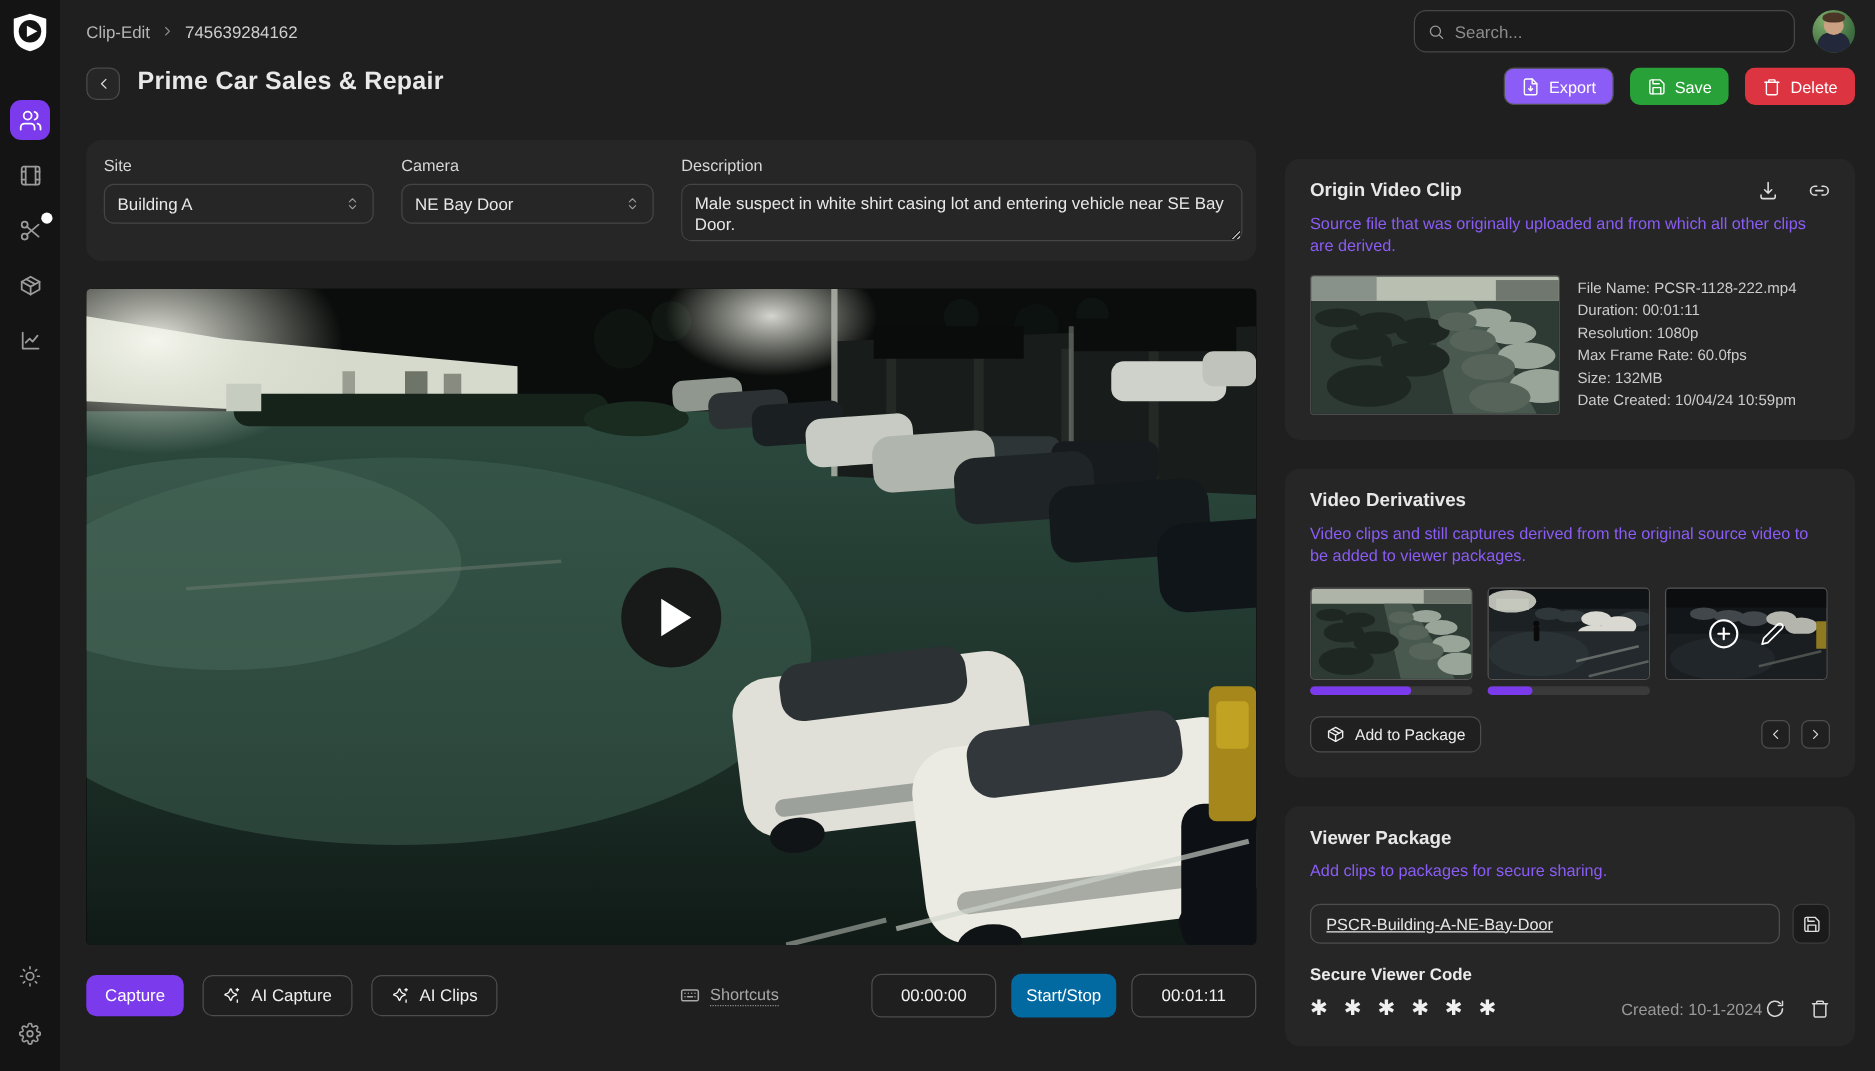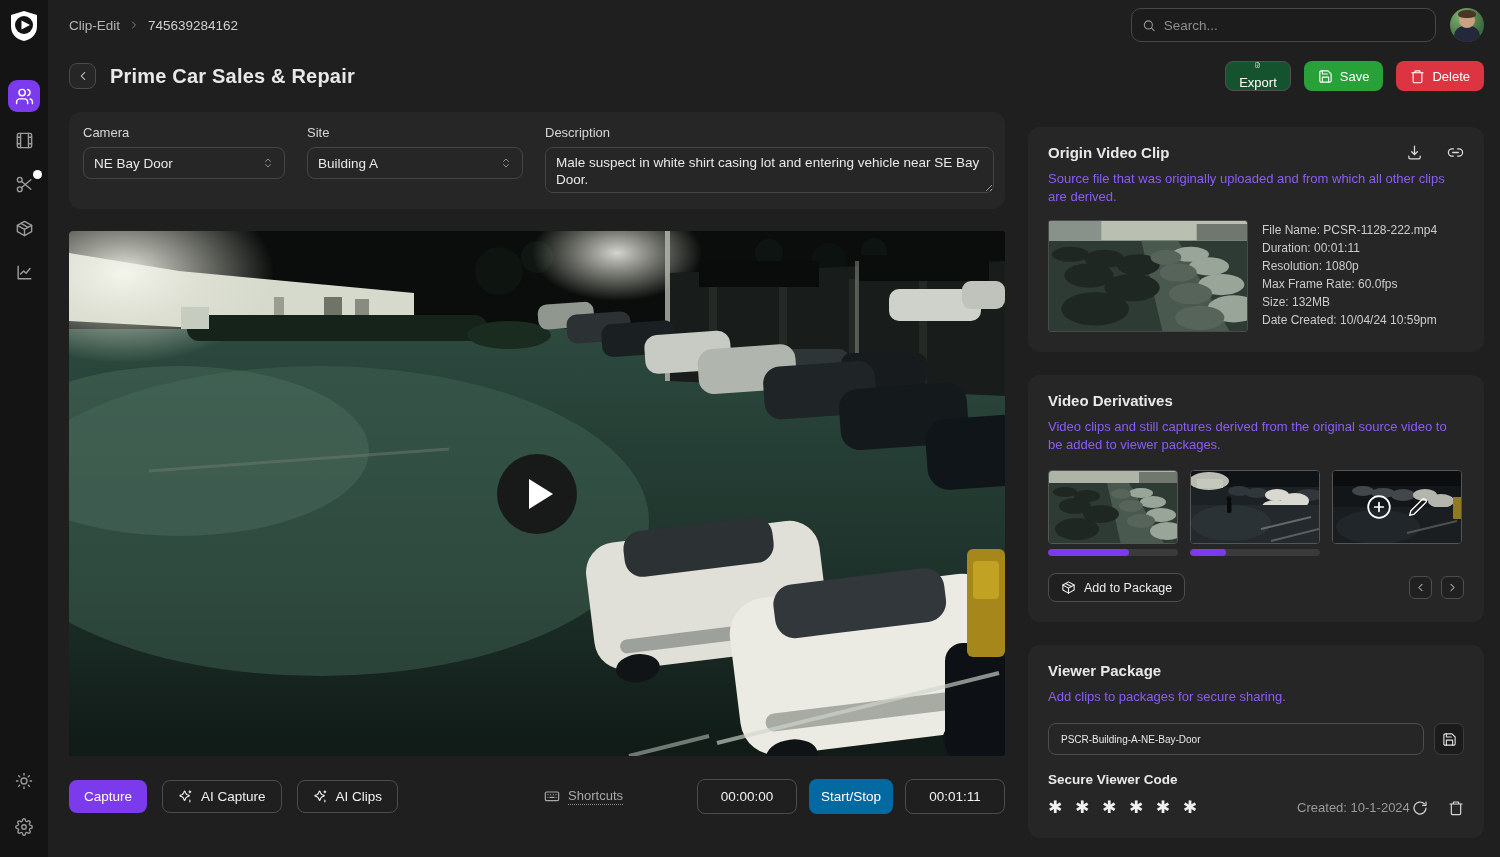--- a/index.html
+++ b/index.html
@@ -45,32 +45,32 @@
   }
   .search input::placeholder { color:#8d8d8d; }
   .avatar {
     width:34px; height:34px; border-radius:50%; overflow:hidden; position:relative; cursor:pointer;
     background:radial-gradient(circle at 30% 25%, #7fae6c, #3c6b3f 70%);
   }
   .avatar .head { position:absolute; left:9px; top:5px; width:16px; height:15px; border-radius:50%; background:#caa183; }
   .avatar .hair { position:absolute; left:8px; top:2px; width:18px; height:8px; border-radius:50% 50% 40% 40%; background:#4a3526; }
   .avatar .body { position:absolute; left:4px; top:18px; width:26px; height:16px; border-radius:10px 10px 0 0; background:#23283a; }
 
-  .titlerow { height:44px; display:flex; align-items:center; margin-top:4px; }
+  .titlerow { height:44px; display:flex; align-items:flex-start; margin-top:4px; }
   .back-btn {
     width:27px; height:26px; border:1px solid #4a4a4a; border-radius:8px; background:#262626;
     display:flex; align-items:center; justify-content:center; color:#dcdcdc; cursor:pointer;
   }
   .page-title { font-size:20px; font-weight:700; margin-left:14px; letter-spacing:.2px; }
   .actions { margin-left:auto; display:flex; gap:13px; }
   .btn {
     height:30px; border-radius:8px; display:flex; align-items:center; gap:7px; padding:0 13px;
     font-size:13px; color:#fff; cursor:pointer; border:1px solid transparent; font-weight:500;
   }
-  .btn-outline { background:#14532d; border-color:#505050;flex-direction:column; }
+  .btn-outline { background:#8b5cf6; border-color:#505050; }
   .btn-green { background:#28a138; }
   .btn-red { background:#dc3440; }
 
   .content { display:flex; gap:23px; margin-top:14px; }
   .left-col { width:936px; flex-shrink:0; }
   .right-col { width:456px; flex-shrink:0; margin-top:15px; display:flex; flex-direction:column; gap:23px; }
 
   
   .form-card {
     background:#262626; border-radius:12px; padding:13px 14px 16px; display:flex; gap:22px; height:97px;
@@ -139,21 +139,21 @@
   }
   .pager { margin-left:auto; display:flex; gap:9px; }
   .pager-btn {
     width:23px; height:23px; border:1px solid #4d4d4d; border-radius:6px; background:#202020; color:#dcdcdc;
     display:flex; align-items:center; justify-content:center; cursor:pointer;
   }
 
   .pkg-input-row { display:flex; gap:10px; margin-top:17px; align-items:center; }
   .pkg-input {
     flex:1; height:32px; border:1px solid #4d4d4d; border-radius:8px; background:#262626;
-    color:#e8e8e8; font-size:10px; padding:12px 12px; outline:none; font-family:inherit;
+    color:#e8e8e8; font-size:13px; padding:12px 12px; outline:none; font-family:inherit;text-decoration:underline;
   }
   .pkg-save { width:30px; height:32px; border-radius:7px; background:#1b1b1b; border:1px solid #3c3c3c; color:#e0e0e0; display:flex; align-items:center; justify-content:center; cursor:pointer; }
   .secure-label { font-size:13.5px; font-weight:600; margin-top:17px; color:#eaeaea; }
   .secure-row { display:flex; align-items:center; margin-top:10px; }
   .masked { font-size:17px; letter-spacing:4px; color:#f0f0f0; }
   .created { font-size:13px; color:#9a9a9a; margin-left:96px; }
   .secure-icons { margin-left:auto; display:flex; gap:20px; color:#d8d8d8; }
 </style>
 </head>
 <body>
@@ -277,34 +277,34 @@
       </div>
     </div>
   </div>
 
   <div class="content">
 
     <div class="left-col">
 
       <div class="form-card">
         <div class="field">
-          <label>Camera</label>
-          <div class="select camera">
-            <span>NE Bay Door</span>
+          <label>Site</label>
+          <div class="select">
+            <span>Building A</span>
             <span class="caret">
               <svg class="ic" viewBox="0 0 24 24" width="12" height="12">
                   <path d="m7 15 5 5 5-5M7 9l5-5 5 5"></path>
                 </svg>
             </span>
           </div>
         </div>
         <div class="field">
-          <label>Site</label>
-          <div class="select">
-            <span>Building A</span>
+          <label>Camera</label>
+          <div class="select camera">
+            <span>NE Bay Door</span>
             <span class="caret">
               <svg class="ic" viewBox="0 0 24 24" width="12" height="12">
                   <path d="m7 15 5 5 5-5M7 9l5-5 5 5"></path>
                 </svg>
             </span>
           </div>
         </div>
         <div class="field">
           <label>Description</label>
           <textarea class="textarea" style="">Male suspect in white shirt casing lot and entering vehicle near SE Bay Door.</textarea>

